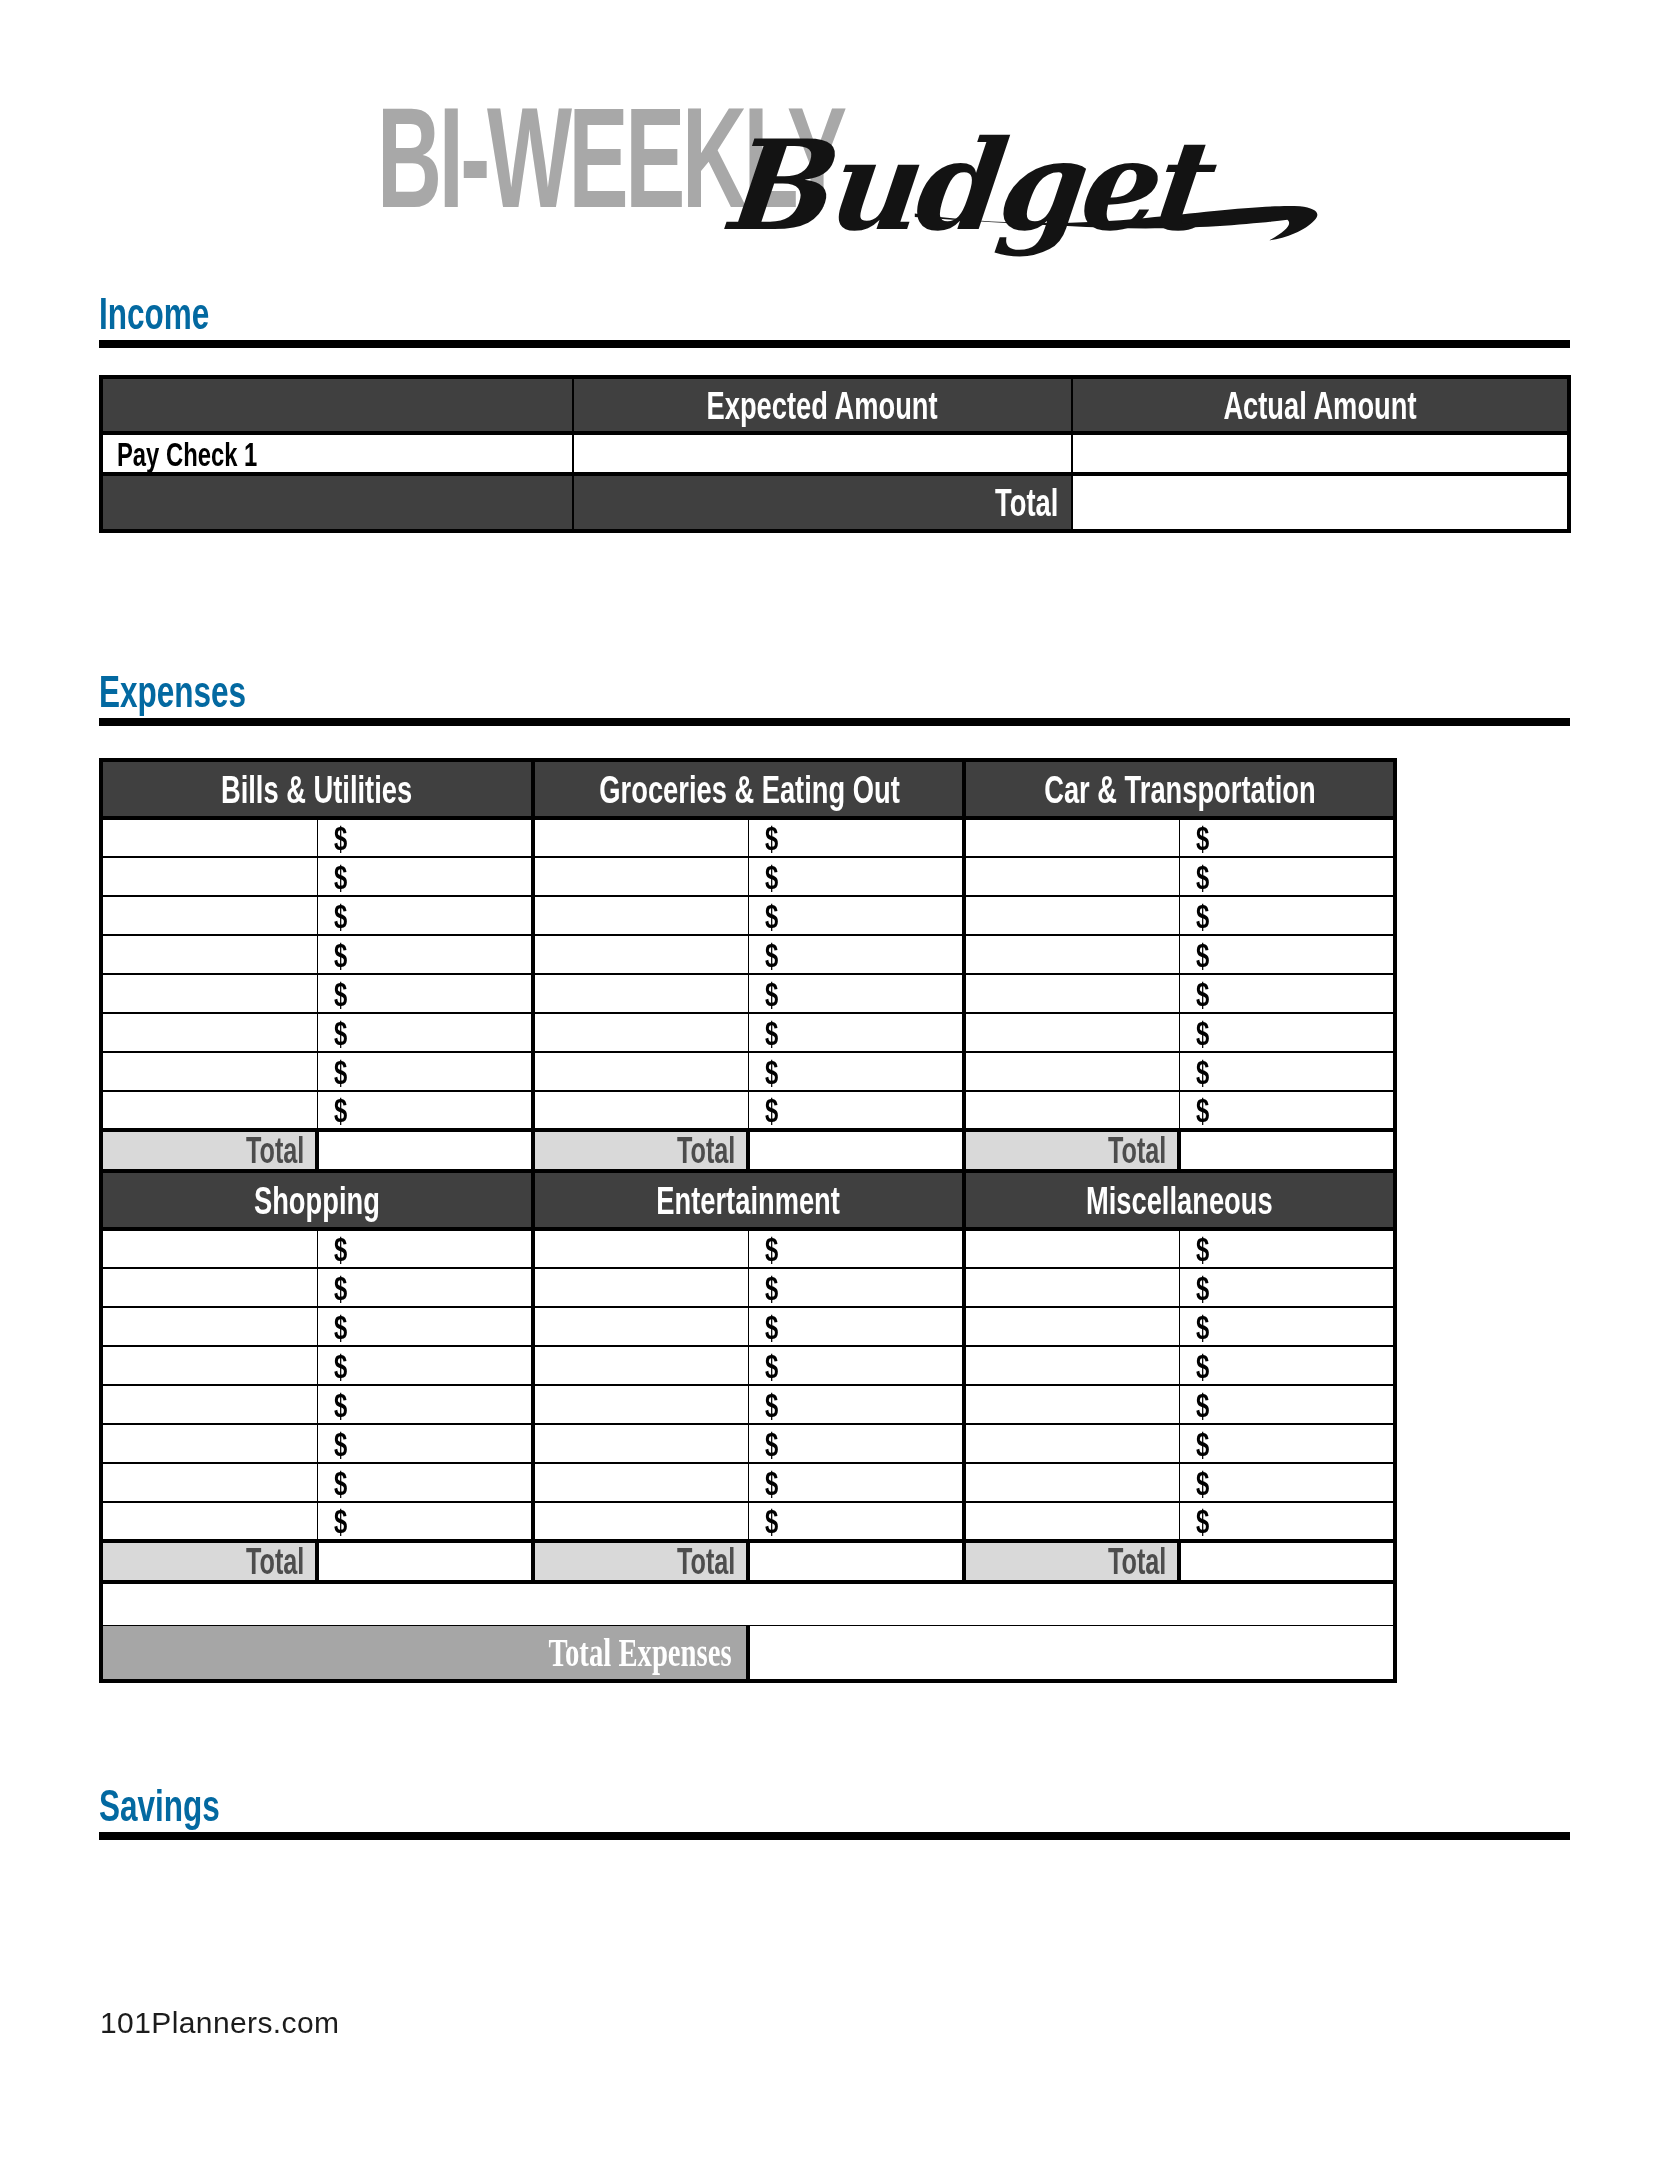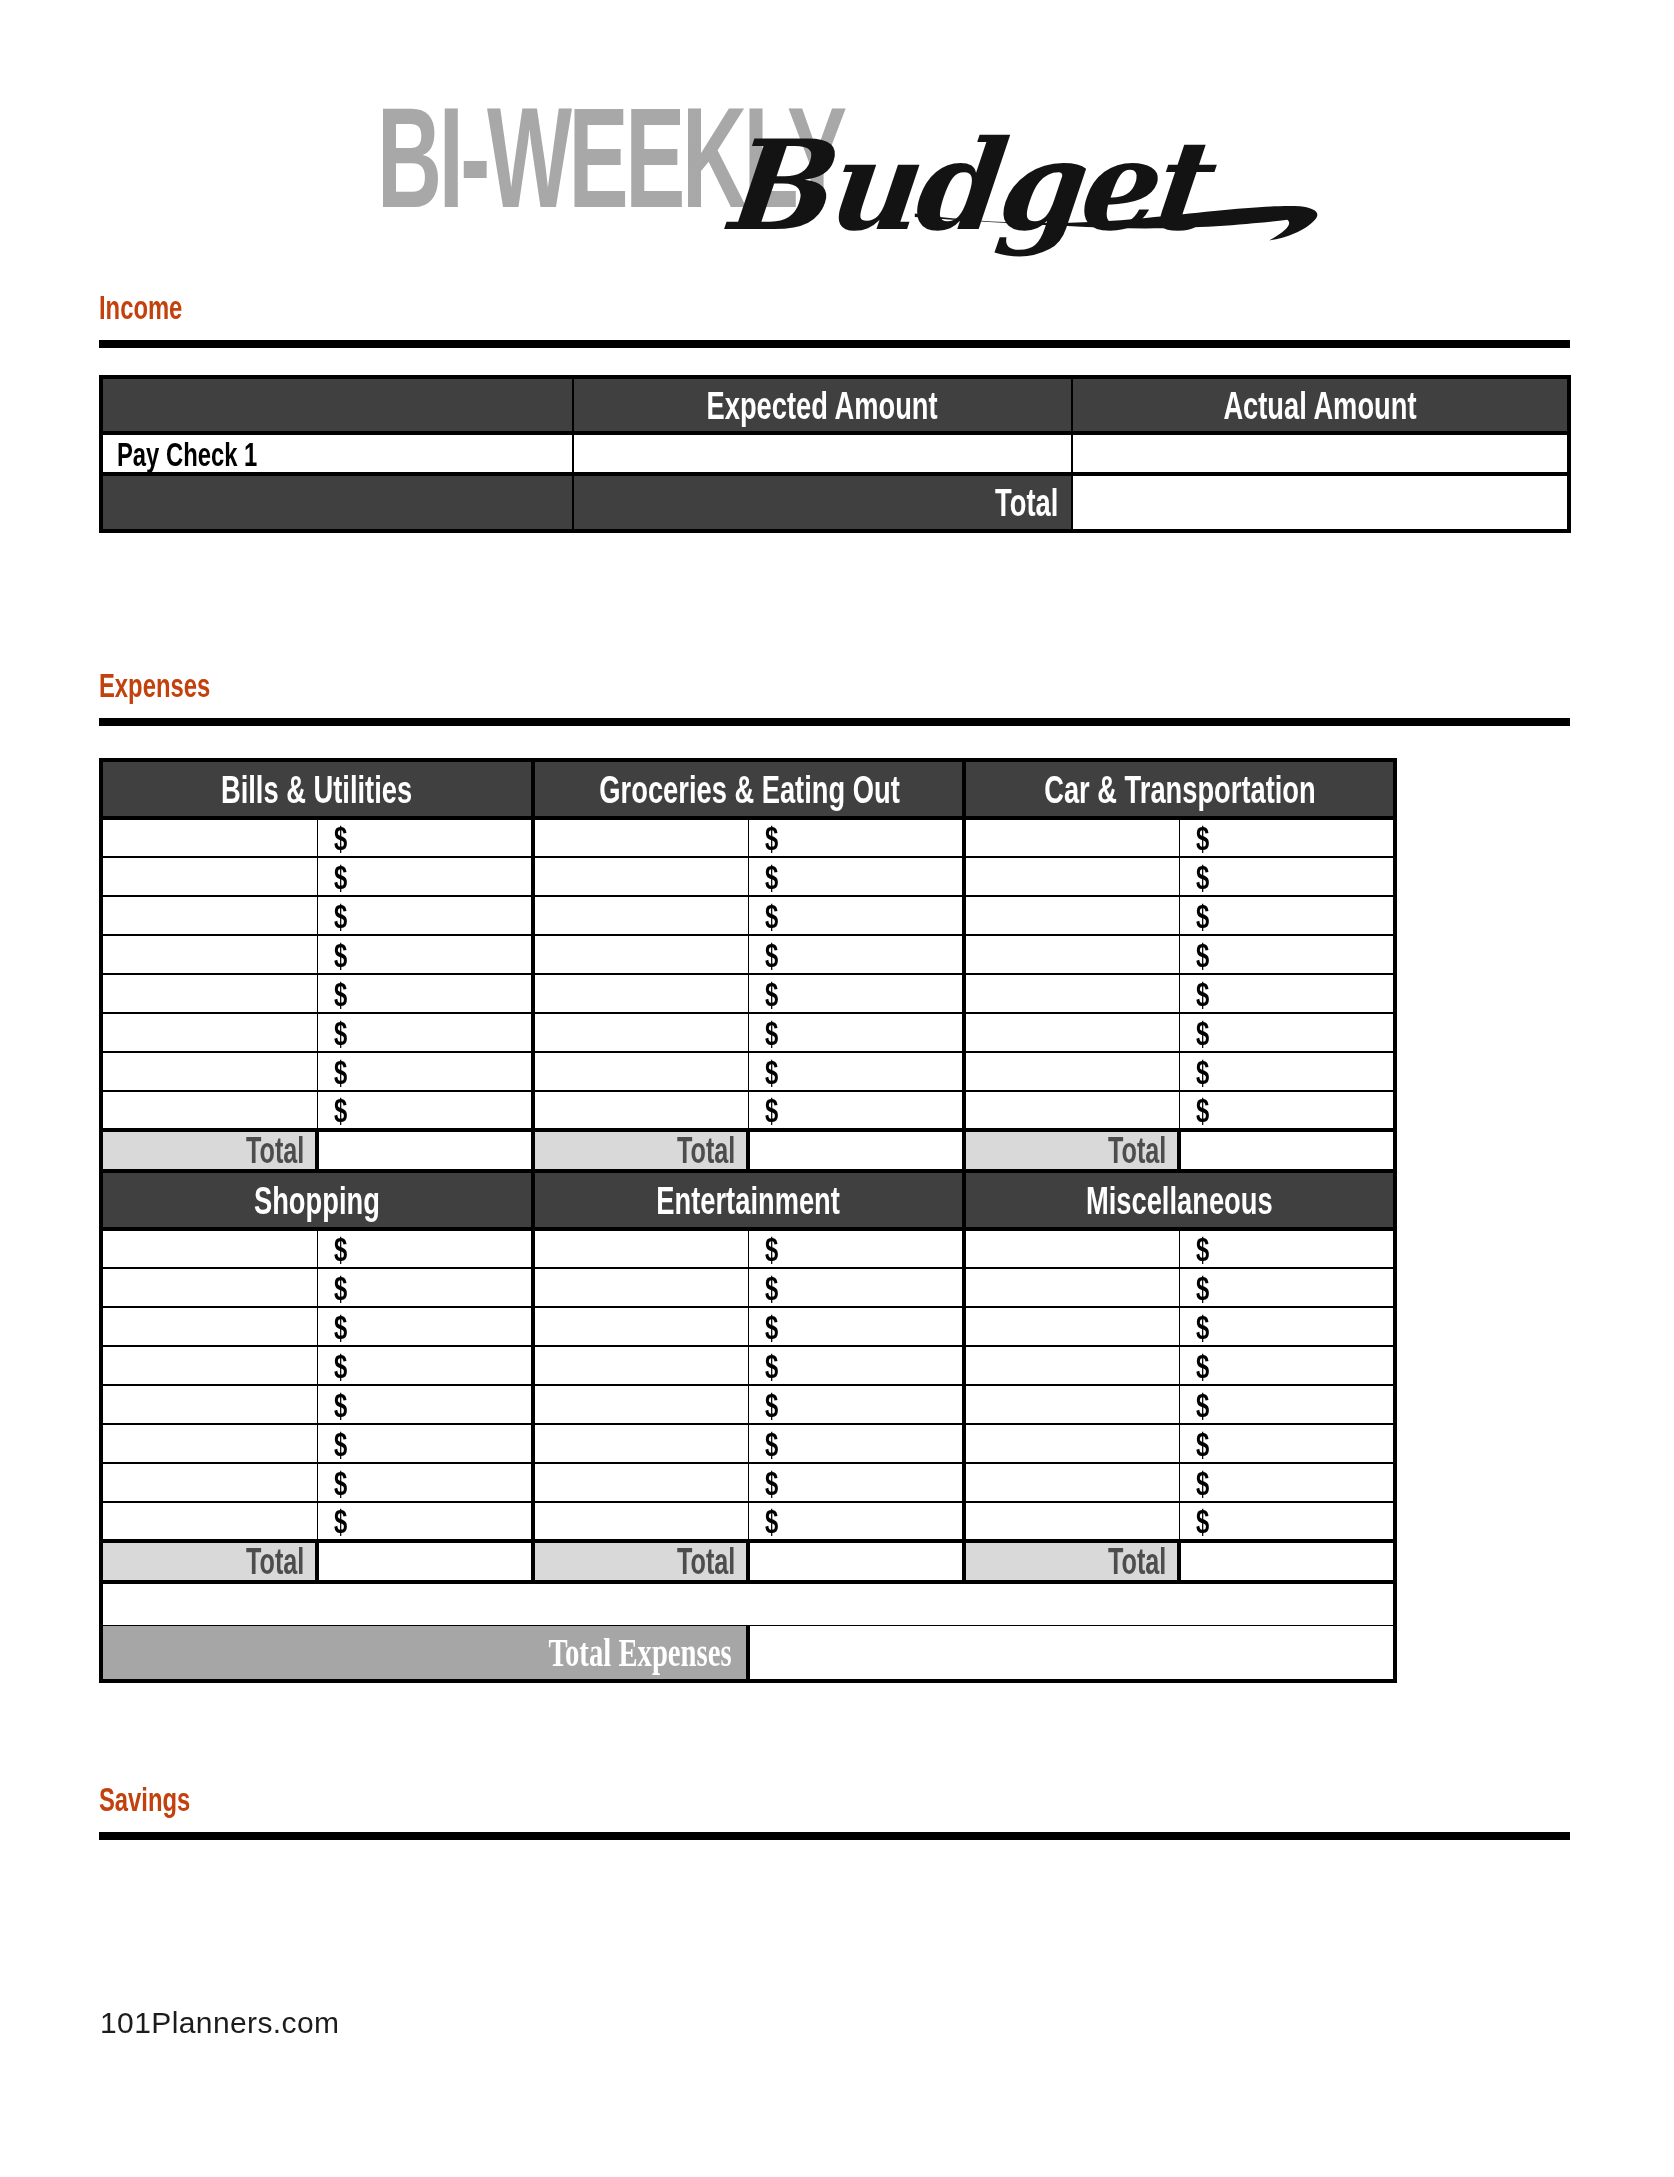--- a/index.html
+++ b/index.html
@@ -28,21 +28,21 @@
     font-size:124px; color:#131313; letter-spacing:-4.5px; line-height:1;
     transform:skewX(-8deg); white-space:nowrap;
   }
   .brand-swoosh { position:absolute; left:536px; top:104px; z-index:1; }
 
   
   .section { position:absolute; left:99px; width:1471px; }
   #income-section  { top:288px; }
   #expenses-section{ top:666px; }
   #savings-section { top:1780px; }
-  .section h2 { margin:0; font-size:34px; color:#c2410c; height:47px; }
+  .section h2 { margin:0; font-size:45px; color:#0369a1; height:47px; }
   .rule { height:8px; background:#000; margin-top:5.4px; }
 
   
   table { border-collapse:collapse; table-layout:fixed; }
   td, th { padding:0; overflow:hidden; }
   .fill-gray  { background:#404040; }
   .fill-light { background:#d9d9d9; }
   .fill-dark  { background:#a6a6a6; }
 
   

